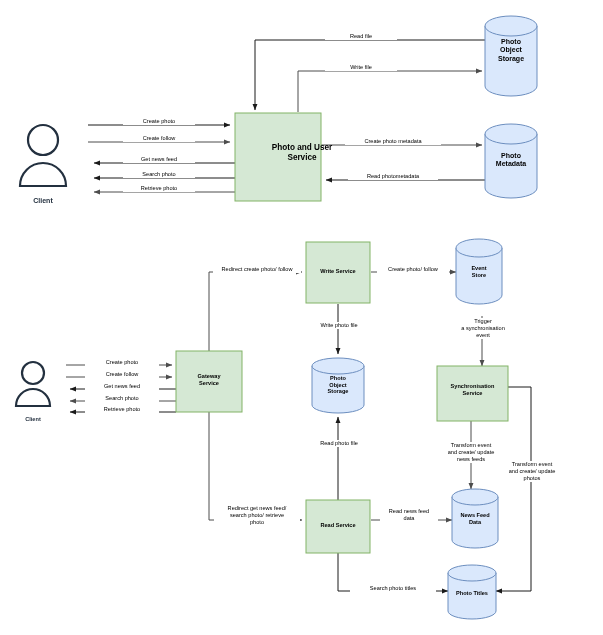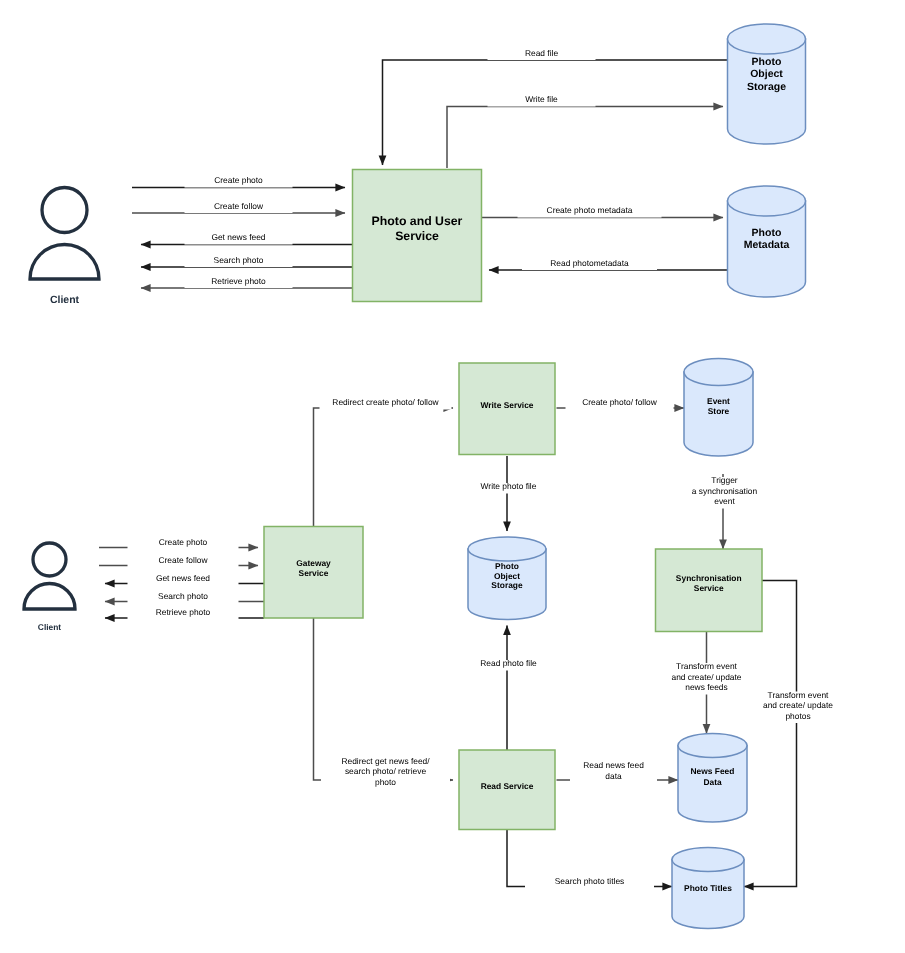--- a/index.html
+++ b/index.html
@@ -72,21 +72,21 @@
     white-space: pre-line;
   }
   .actor-label {
     position: absolute;
     text-align: center;
     font-weight: bold;
     color: #23303f;
   }
   .t7 { font-size: 7px; }
   .t6 { font-size: 5.6px; }
-  .t8 { font-size: 8.2px; }
+  .t8 { font-size: 8.2px; margin-left: 24px; }
 </style>
 </head>
 <body>
 
 <div id="canvas">
 
   <svg class="diagram-layer" viewBox="0 0 603 635">
     <defs>
       <marker id="arrDark" markerWidth="7" markerHeight="7" refX="6.4" refY="3" orient="auto" markerUnits="userSpaceOnUse">
         <path d="M0,0.4 L6.6,3 L0,5.6 z" fill="#1a1a1a"></path>

